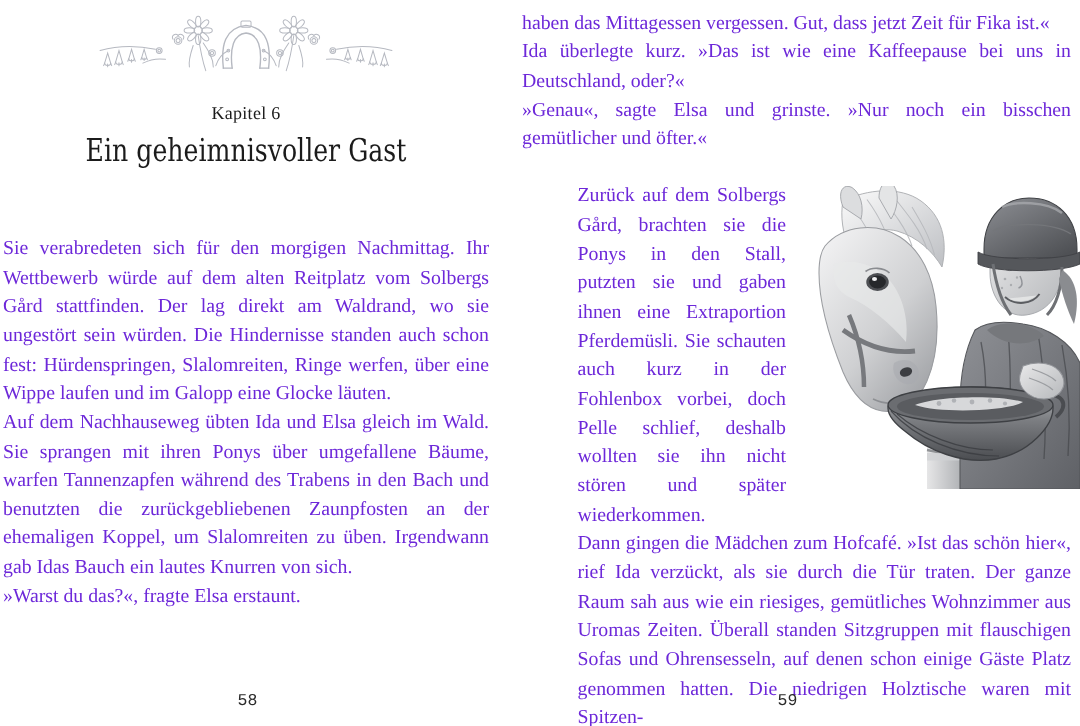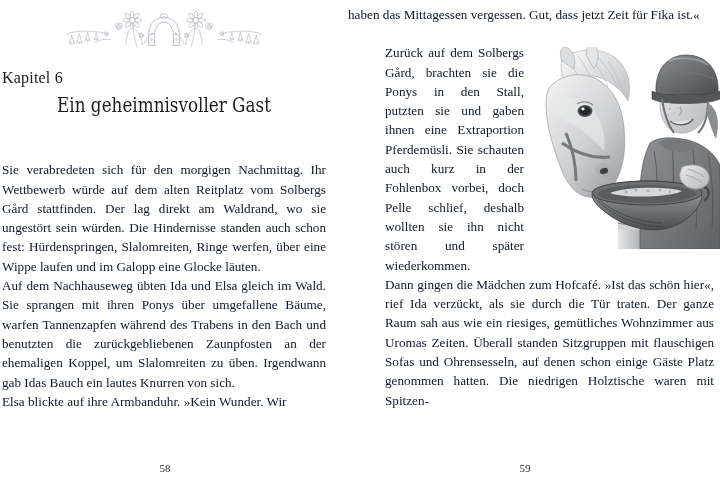--- a/index.html
+++ b/index.html
@@ -37,23 +37,23 @@
     height: 58px;
     display: flex;
     align-items: flex-start;
     justify-content: center;
     padding-top: 4px;
   }
   .ornament svg { display: block; }
 
   
   .chapter-label {
-    text-align: left;
+    text-align: center;
     font-family: "Liberation Serif", serif;
-    font-size: 16px;
+    font-size: 12px;
     letter-spacing: 0.2px;
     color: #1b1b1b;
     margin: 6px 0 0 0;
     line-height: 1.2;
   }
   .chapter-title {
     text-align: center;
     font-family: "DejaVu Serif", serif;
     font-size: 21px;
     font-weight: 400;
@@ -65,21 +65,21 @@
     white-space: nowrap;
   }
 
   
   .body-text {
     font-size: 13.2px;
     line-height: 19.3px;
     text-align: justify;
     text-justify: inter-word;
     hyphens: manual;
-    color: #0f172a;
+    color: #6d28d9;
   }
   .body-text p {
     margin: 0;
     text-indent: 0;
   }
   .page-left .body-text { margin-top: 43px; }
   .page-right .body-text { margin-top: 5px; }
 
   
   .body-text p { text-align-last: left; }
@@ -101,21 +101,21 @@
 
   
   .folio {
     position: absolute;
     bottom: 10px;
     width: 100%;
     left: 0;
     text-align: center;
     font-size: 11px;
     color: #2a2a2a;
-    font-family: Liberation Serif, serif;
+    font-family: Liberation Mono, monospace;
   }
   .page-left .folio  { padding-right: 160px; }
   .page-right .folio { padding-right: 60px; }
 </style>
 </head>
 <body>
 
 <div id="spread">
 
   <div class="page page-left">
@@ -244,30 +244,32 @@
         </g>
       </svg>
     </div>
 
     <div class="chapter-label">Kapitel 6</div>
     <div class="chapter-title">Ein geheimnisvoller Gast</div>
 
     <div class="body-text">
       <p>Sie verabredeten sich für den morgigen Nachmittag. Ihr Wettbewerb würde auf dem alten Reitplatz vom Solbergs Gård stattfinden. Der lag direkt am Waldrand, wo sie ungestört sein würden. Die Hindernisse standen auch schon fest: Hürdenspringen, Slalomreiten, Ringe werfen, über eine Wippe laufen und im Galopp eine Glocke läuten.</p>
       <p>Auf dem Nachhauseweg übten Ida und Elsa gleich im Wald. Sie sprangen mit ihren Ponys über umgefallene Bäume, warfen Tannenzapfen während des Trabens in den Bach und benutzten die zurückgebliebenen Zaunpfosten an der ehemaligen Koppel, um Slalomreiten zu üben. Irgendwann gab Idas Bauch ein lautes Knurren von sich.</p>
-      <p>Elsa blickte auf ihre Armbanduhr. »Kein Wunder. Wir</p>
+      <p>»Warst du das?«, fragte Elsa erstaunt.</p>
     </div>
 
     <div class="folio">58</div>
   </div>
 
   <div class="page page-right">
 
     <div class="body-text">
       <p>haben das Mittagessen vergessen. Gut, dass jetzt Zeit für Fika ist.«</p>
+      <p>Ida überlegte kurz. »Das ist wie eine Kaffeepause bei uns in Deutschland, oder?«</p>
+      <p>»Genau«, sagte Elsa und grinste. »Nur noch ein bisschen gemütlicher und öfter.«</p>
     </div>
 
     <div class="body-text" style="margin-top:19px;margin-left:37px;">
 
       <div class="illus-wrap">
         <div class="illus">
           <svg viewBox="0 0 188 202" aria-hidden="true">
             <defs>
               <linearGradient id="coatG" x1="0" y1="0" x2="1" y2="1">
                 <stop offset="0" stop-color="#8f9196"></stop>

